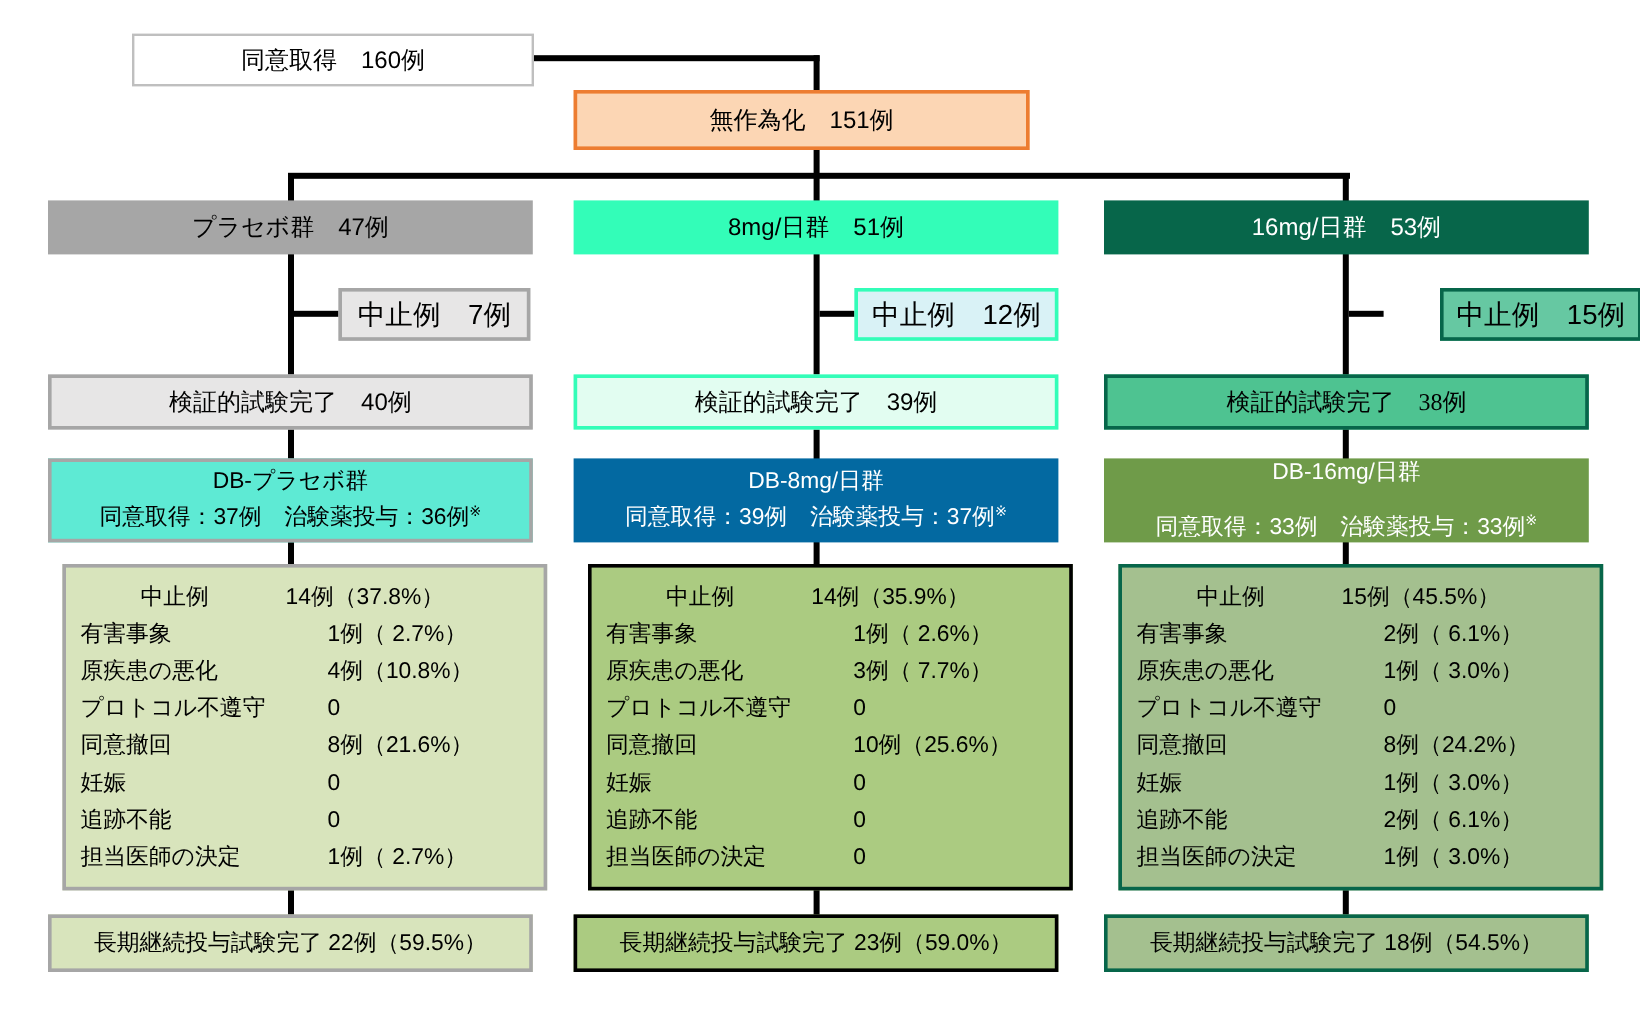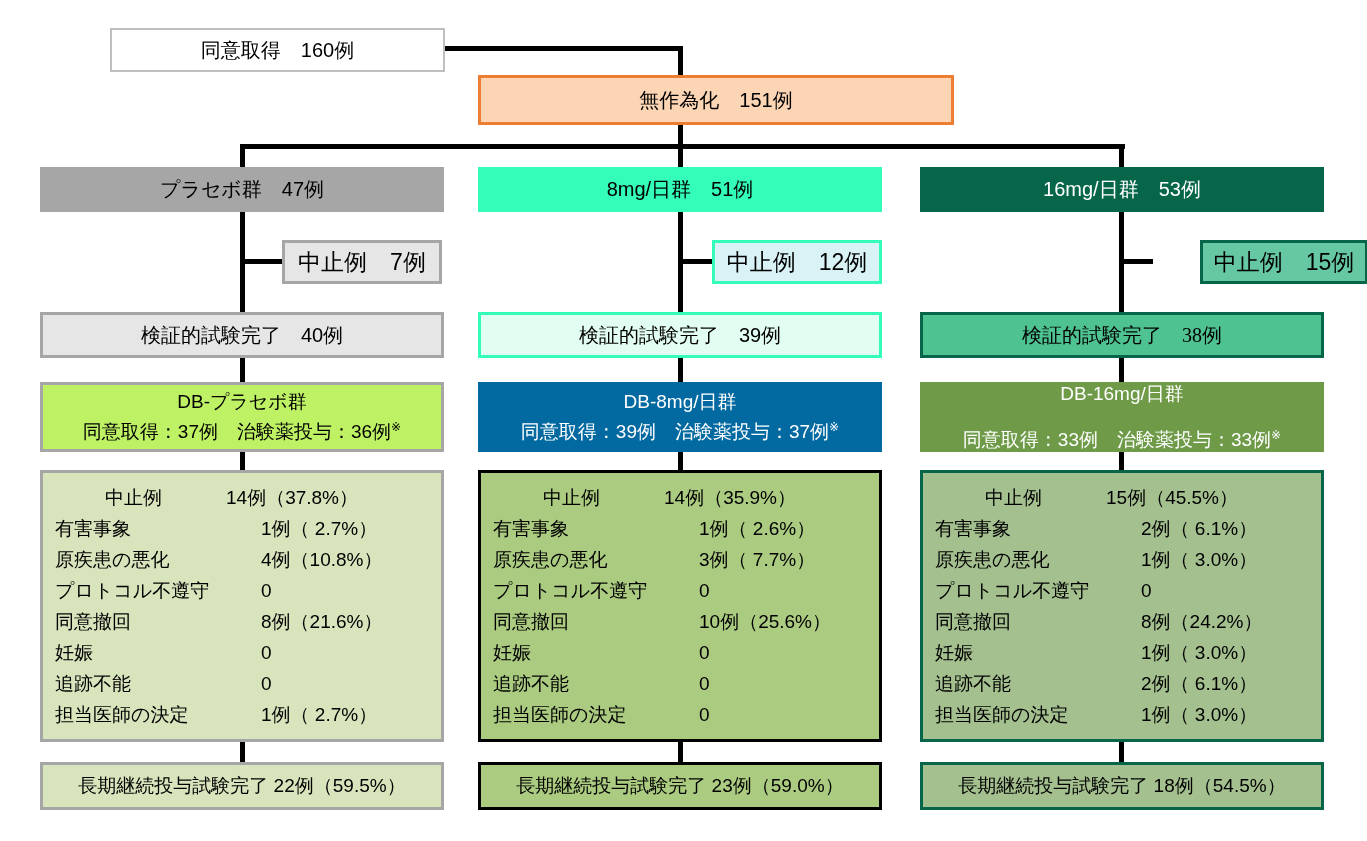--- a/index.html
+++ b/index.html
@@ -18,25 +18,25 @@
   .hdr-mint{background:#33FDB8;}
   .hdr-dark{background:#07664A;color:#FFFFFF;}
   .stopbox{font-size:23px;}
   .stop-gray{background:#E7E6E6;border:3px solid #A6A6A6;}
   .stop-cyan{background:#D9F2F6;border:3px solid #33FDB8;}
   .stop-green{background:#66C8A2;border:3px solid #07664A;color:#000000;margin-left:48px;}
   .comp-gray{background:#E7E6E6;border:3px solid #A6A6A6;}
   .comp-mint{background:#E2FDF1;border:3px solid #33FDB8;}
   .comp-green{background:#4EC391;border:3px solid #07664A;font-family:Liberation Serif, serif;}
   .db{flex-direction:column;font-size:19px;line-height:30px;}
-  .db-gray{background:#bef264;border:3px solid #A6A6A6;}
+  .db-gray{background:#5eead4;border:3px solid #A6A6A6;}
   .db-olive{background:#0369a1;color:#FFFFFF;}
   .db-green{background:#6F9B49;color:#FFFFFF;gap:16px;}
   .db sup{font-size:12px;line-height:0;}
-  .detail{display:block;padding-top:9px;font-size:19px;}
+  .detail{display:block;padding-top:9px;font-size:19px;margin-left:12px;}
   .detail-gray{background:#D8E4BC;border:3px solid #A6A6A6;}
   .detail-olive{background:#ABCB81;border:3px solid #000000;}
   .detail-green{background:#A4C08F;border:3px solid #07664A;}
   .drow{position:relative;height:31px;line-height:31px;text-align:left;}
   .dlabel{position:absolute;left:12px;white-space:nowrap;}
   .dvalue{position:absolute;left:218px;white-space:nowrap;}
   .hlabel{position:absolute;left:62px;white-space:nowrap;}
   .hvalue{position:absolute;left:183px;white-space:nowrap;}
   .bottombox{font-size:19px;}
 </style>
@@ -65,21 +65,21 @@
   <div class="line" style="left:678px;top:451px;width:5px;height:20px"></div>
   <div class="line" style="left:678px;top:741px;width:5px;height:22px"></div>
 
   <div class="line" style="left:1119px;top:211px;width:5px;height:102px"></div>
   <div class="line" style="left:1124px;top:259px;width:29px;height:5px"></div>
   <div class="line" style="left:1119px;top:357px;width:5px;height:26px"></div>
   <div class="line" style="left:1119px;top:451px;width:5px;height:20px"></div>
   <div class="line" style="left:1119px;top:741px;width:5px;height:22px"></div>
 
   <div class="box consent" style="left:110px;top:28px;width:335px;height:44px">同意取得　160例</div>
-  <div class="box rand" style="left:478px;top:75px;width:476px;height:50px">無作為化　151例</div>
+  <div class="box rand" style="left:478px;top:75px;width:380px;height:50px">無作為化　151例</div>
 
   <div class="box hdr-gray" style="left:40px;top:167px;width:404px;height:45px">プラセボ群　47例</div>
   <div class="box hdr-mint" style="left:478px;top:167px;width:404px;height:45px">8mg/日群　51例</div>
   <div class="box hdr-dark" style="left:920px;top:167px;width:404px;height:45px">16mg/日群　53例</div>
 
   <div class="box stopbox stop-gray" style="left:282px;top:240px;width:160px;height:44px">中止例　7例</div>
   <div class="box stopbox stop-cyan" style="left:712px;top:240px;width:170px;height:44px">中止例　12例</div>
   <div class="box stopbox stop-green" style="left:1152px;top:240px;width:168px;height:44px">中止例　15例</div>
 
   <div class="box comp-gray" style="left:40px;top:312px;width:404px;height:46px">検証的試験完了　40例</div>

